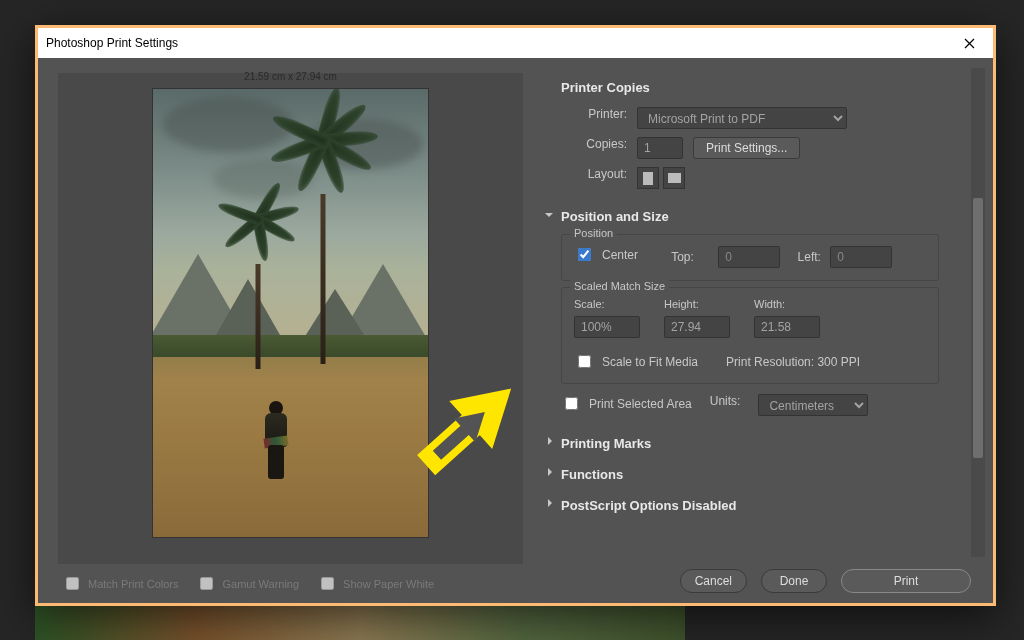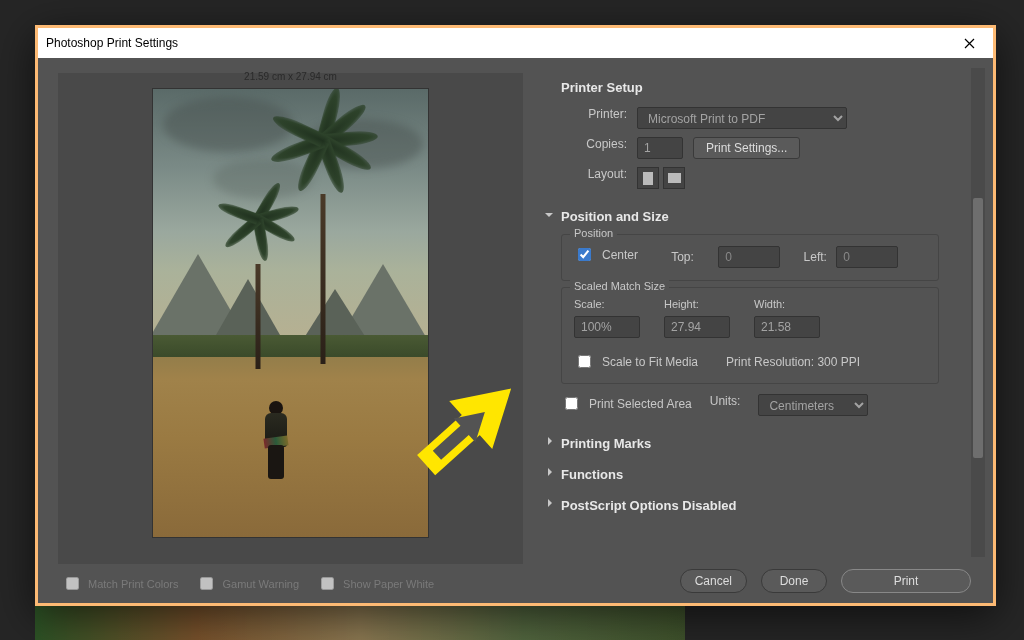--- a/index.html
+++ b/index.html
@@ -174,21 +174,21 @@
         <label>
             <input type="checkbox" disabled="" style="">
             <span>Show Paper White</span>
           </label>
       </div>
     </div>
 
     <div class="right">
       <div class="panel">
         <div class="sect">
-          <div class="sect-head">Printer Setup</div>
+          <div class="sect-head">Printer Copies</div>
           <div class="row">
             <span class="lbl">Printer:</span>
             <select style="width:210px"><option>Microsoft Print to PDF</option></select>
           </div>
           <div class="row">
             <span class="lbl">Copies:</span>
             <input type="text" style="width: 32px;" value="1">
             <button class="btn small">Print Settings...</button>
           </div>
           <div class="row">
@@ -207,21 +207,21 @@
         <div class="sect">
           <div class="sect-head collapsible">Position and Size</div>
           <div class="group" style="margin-top:2px">
             <div class="gl">Position</div>
             <div class="chk" style="display:inline-flex;margin-right:30px">
               <input type="checkbox" checked="" style="">
               <span>Center</span>
             </div>
             <span style="margin-right:21px">Top:</span>
             <input type="text" disabled="" style="width: 48px;" value="0">
-            <span style="margin:0 6px 0 20px">Left:</span>
+            <span style="margin:0 6px 0 14px">Left:</span>
             <input type="text" disabled="" style="width: 48px;" value="0">
           </div>
 
           <div class="group">
             <div class="gl">Scaled Match Size</div>
             <div class="three-col">
               <div class="col">
                   <span>Scale:</span>
                   <input type="text" value="100%" style="">
                 </div>

